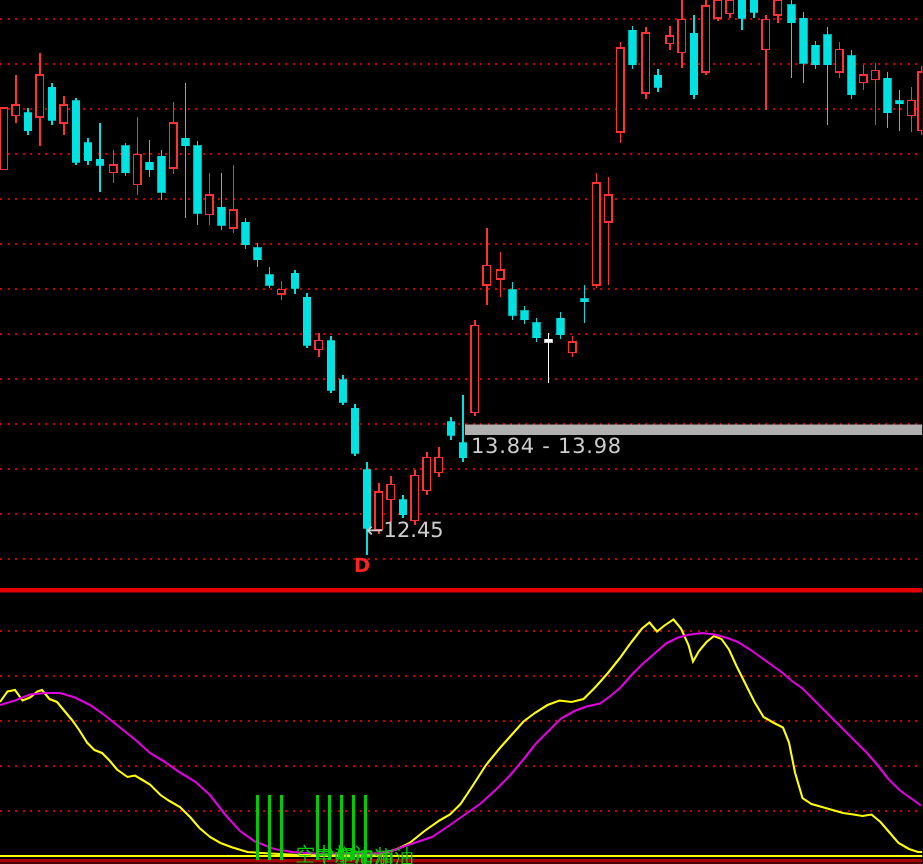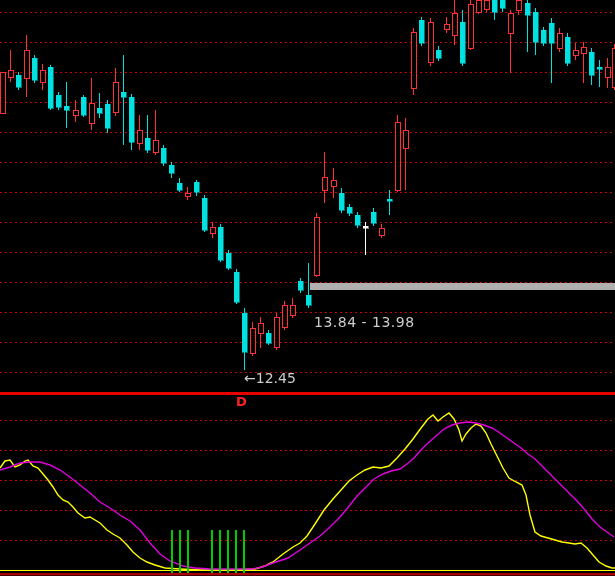--- a/index.html
+++ b/index.html
@@ -1,19 +1,19 @@
 <!DOCTYPE html>
 <html><head>
 <meta charset="utf-8">
 <style>
   html,body{margin:0;padding:0;background:#000;}
   .screen{position:relative;width:615px;height:576px;background:#000;overflow:hidden;
           font-family:"DejaVu Sans",sans-serif;}
   svg{position:absolute;left:0;top:0;}
-  .lbl{position:absolute;white-space:nowrap;margin-top:24px;}
+  .lbl{position:absolute;white-space:nowrap;}
   .band-label{left:314px;top:290px;font-size:14px;color:#cdcdcd;letter-spacing:0.5px;}
   .low-label{left:244px;top:346px;font-size:14px;color:#cdcdcd;}
   .d-marker{left:236px;top:370px;font-size:13px;font-weight:bold;color:#ff2222;}
   .signals{left:197px;top:561px;width:80px;height:15px;color:#00cc00;font-size:13px;}
   .signals span{position:absolute;top:0;}
   .signals span:nth-child(1){left:0;}
   .signals span:nth-child(2){left:13px;top:2px;}
   .signals span:nth-child(3){left:27px;top:1px;}
 </style>
 </head>

